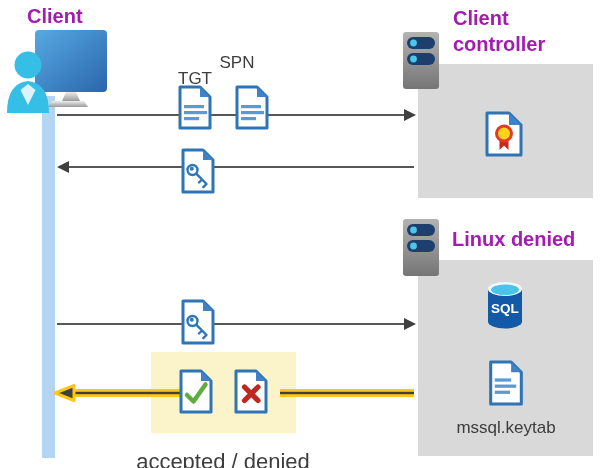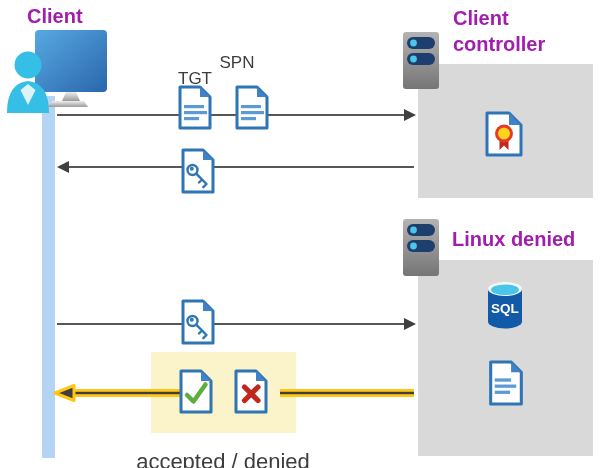--- a/index.html
+++ b/index.html
@@ -95,20 +95,21 @@
 
   <svg class="abs icon" style="left:486px;top:359px;" width="40" height="48" viewBox="0 0 38 47">
     <path d="M4 3 h20 l10 10 v31 h-30 z" fill="#fff" stroke="#2e75b6" stroke-width="3" stroke-linejoin="round"></path>
     <path d="M24 3 v10 h10 z" fill="#3f82c8"></path>
     <g fill="#5b9bd5">
       <rect x="8" y="19" width="16" height="3.2"></rect>
       <rect x="8" y="25" width="21" height="3.2"></rect>
       <rect x="8" y="31" width="15" height="3.2"></rect>
     </g>
   </svg>
+  <div class="abs lbl txt" style="left:430px;top:418px;width:152px;">mssql.keytab</div>
 
   <div class="abs lbl txt" style="left:168px;top:53px;width:54px;margin-top:16px;">TGT</div>
   <div class="abs lbl txt" style="left:210px;top:53px;width:54px;">SPN</div>
 
   <div class="abs gline" style="left:57px;top:114px;width:348px;"></div>
   <div class="abs head-right" style="left:404px;top:109px;"></div>
 
   <div class="abs head-left" style="left:57px;top:161px;"></div>
   <div class="abs gline" style="left:69px;top:166px;width:345px;"></div>
 

